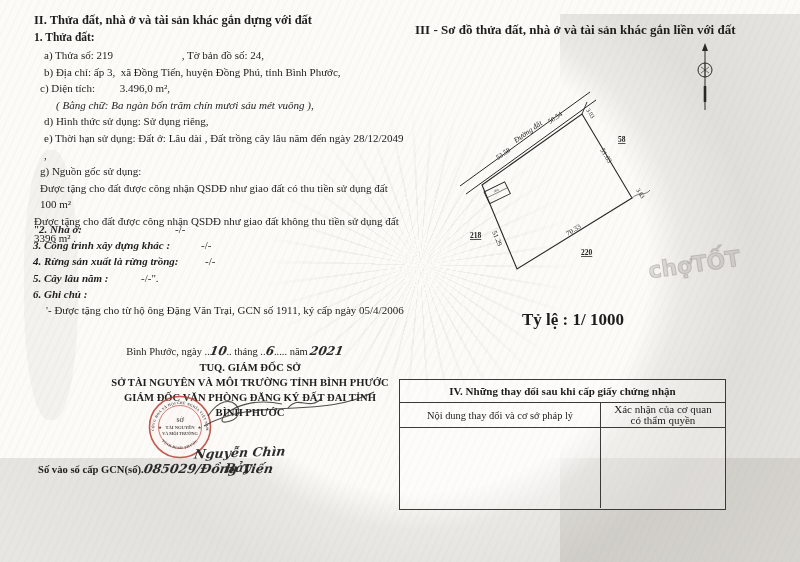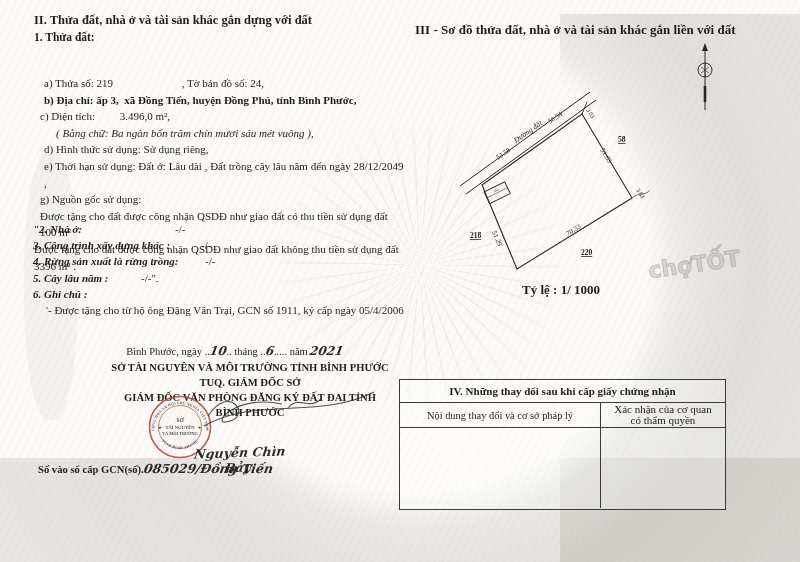--- a/index.html
+++ b/index.html
@@ -45,22 +45,22 @@
   }
   
   .abs{position:absolute;z-index:2;}
   .b{font-weight:bold;}
   .i{}
   
   .s2-title{left:34px;top:13px;font-size:12.5px;}
   .s2-h1{left:34px;top:31px;font-size:11.5px;}
   .s2-lines{left:34px;top:47px;width:370px;font-size:11px;}
   .s2-lines > div{white-space:pre-wrap;line-height:16.6px;}
-  .s2-lines > div:nth-child(1){padding-left:10px;margin-top:28px;}
-  .s2-lines > div:nth-child(2){padding-left:10px;font-weight:bold;}
+  .s2-lines > div:nth-child(1){padding-left:10px;}
+  .s2-lines > div:nth-child(2){padding-left:10px;}
   .s2-lines > div:nth-child(3){padding-left:6px;}
   .s2-lines > div:nth-child(4){padding-left:22px;font-style:italic;}
   .s2-lines > div:nth-child(5){padding-left:10px;}
   .s2-lines > div:nth-child(6){padding-left:10px;}
   .s2-lines > div:nth-child(7){padding-left:6px;}
   .s2-lines > div:nth-child(8){padding-left:6px;}
   .s2-items{left:33px;top:221px;width:330px;font-size:11px;}
   .s2-items .kv{line-height:16.2px;}
   .s2-items .k{font-weight:bold;font-style:italic;display:inline-block;}
   .s2-items .kv:nth-child(1) .k{width:142px;}
@@ -76,21 +76,21 @@
   .org div{font-weight:bold;}
   .signer{left:180px;top:445px;width:118px;text-align:center;
       font-family:"DejaVu Serif",serif;font-style:italic;font-weight:bold;
       font-size:12.5px;color:#2e2d2b;transform:skewX(-9deg) rotate(-2deg);}
   .serial{left:38px;top:461px;font-size:10.6px;font-weight:bold;}
   .serial .hw{font-size:12.5px;}
   .stamp{left:147px;top:394px;width:66px;height:66px;opacity:.82;}
   
   .s3-title{left:415px;top:22px;font-size:13px;}
   .diagram{left:440px;top:40px;}
-  .scale{left:522px;top:282px;font-size:13px;}
+  .scale{left:522px;top:310px;font-size:17px;}
   .chotot{left:648px;top:252px;font-size:22px;font-weight:bold;
       font-family:"DejaVu Sans",sans-serif;
       color:rgba(150,147,142,0.28);
       -webkit-text-stroke:1px rgba(150,147,142,0.45);
       transform:rotate(-8deg);}
   
   .t4{left:399px;top:352px;width:325px;height:129px;border:1.4px solid #3c3a37;
       background:rgba(255,255,255,0.25);margin-top:27px;}
   .t4-title{height:22px;line-height:22px;text-align:center;font-weight:bold;
       font-size:11px;border-bottom:1px solid #3c3a37;}
@@ -132,22 +132,22 @@
   <div class="kv"><span class="k">4. Rừng sản xuất là rừng trồng:</span><span class="v">-/-</span></div>
   <div class="kv"><span class="k">5. Cây lâu năm :</span><span class="v">-/-".</span></div>
   <div class="kv"><span class="k">6. Ghi chú :</span></div>
 </div>
 <div class="abs s2-note">'- Được tặng cho từ hộ ông Đặng Văn Trại, GCN số 1911, ký cấp ngày 05/4/2006</div>
 
 <div class="abs date-line">
   <span>Bình Phước, ngày ..</span><span class="hw">10</span><span>.. tháng ..</span><span class="hw">6</span><span>..... năm </span><span class="hw">2021</span>
 </div>
 <div class="abs org">
+  <div>TUQ. GIÁM ĐỐC SỞ</div>
   <div>SỞ TÀI NGUYÊN VÀ MÔI TRƯỜNG TỈNH BÌNH PHƯỚC</div>
-  <div>TUQ. GIÁM ĐỐC SỞ</div>
   <div>GIÁM ĐỐC VĂN PHÒNG ĐĂNG KÝ ĐẤT ĐAI TỈNH BÌNH PHƯỚC</div>
 </div>
 
 <svg class="abs stamp" viewBox="0 0 66 66" width="66" height="66">
   <circle cx="33" cy="33" r="30.5" fill="rgba(255,230,225,0.15)" stroke="#b5372c" stroke-width="1.6"></circle>
   <circle cx="33" cy="33" r="21.5" fill="none" stroke="#b5372c" stroke-width="0.8"></circle>
   <defs>
     <path id="arcTop" d="M 7,36 A 26,26 0 0 1 59,36"></path>
     <path id="arcBottom" d="M 10,39 A 24.5,24.5 0 0 0 56,39"></path>
   </defs>

